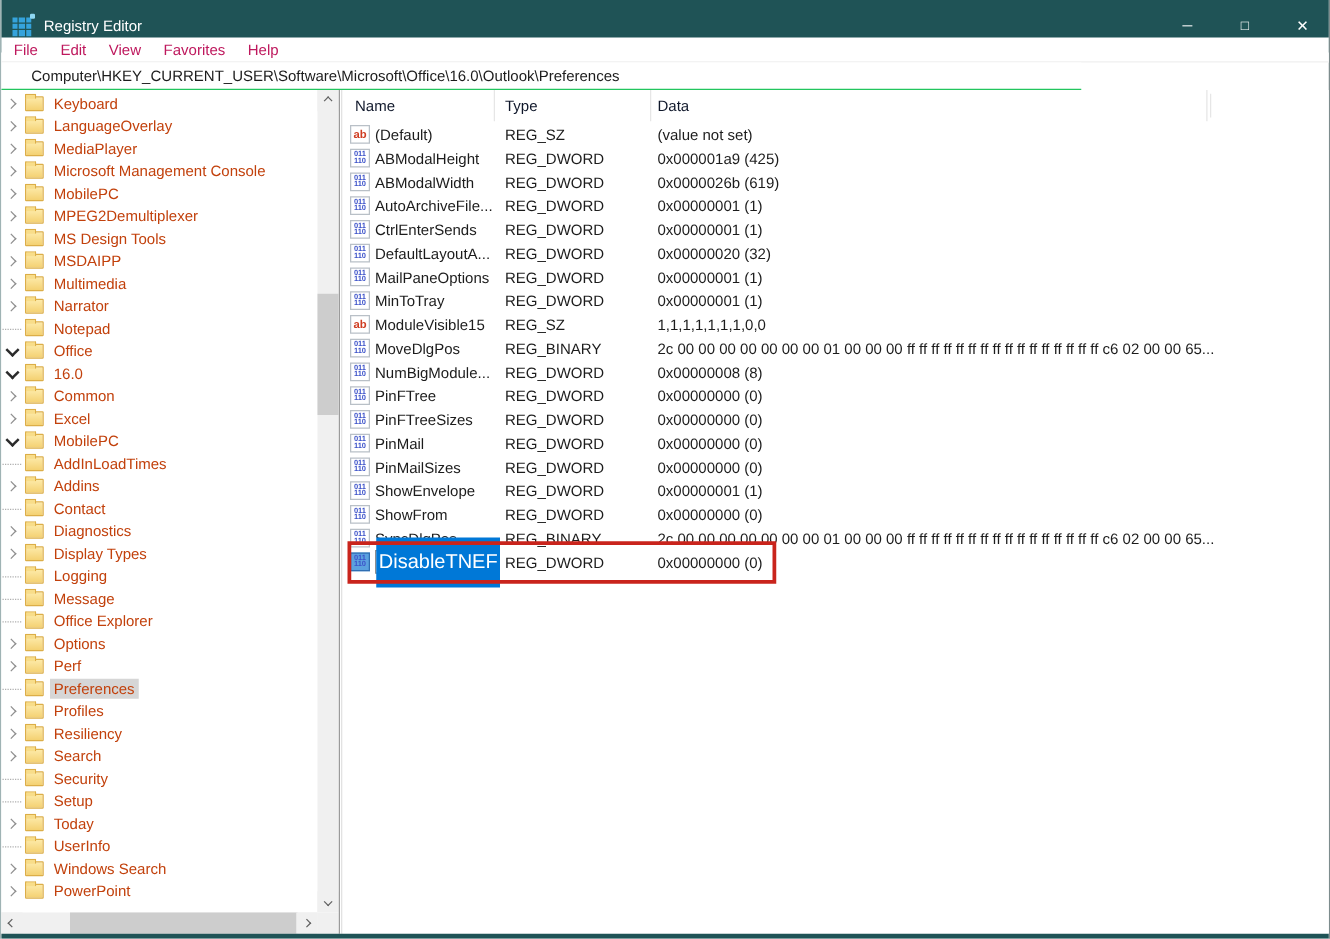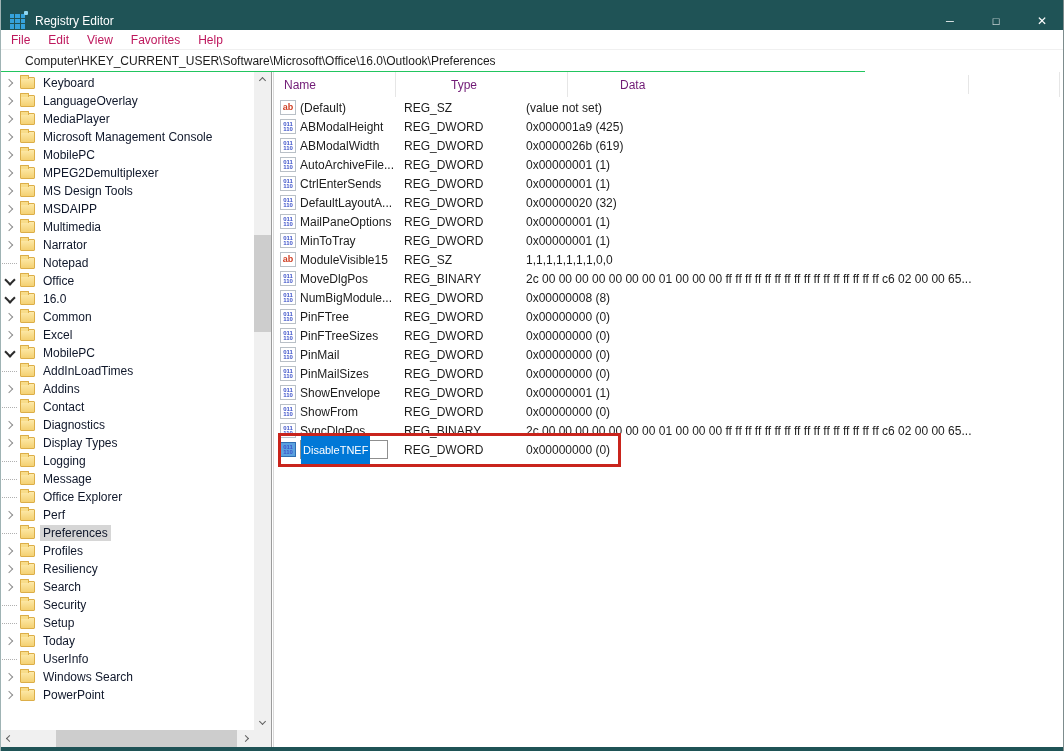--- a/index.html
+++ b/index.html
@@ -41,60 +41,60 @@
   .twisty { flex:none; width:18px; height:18px; position:relative; }
   .twisty.collapsed::after { content:""; position:absolute; left:5px; top:6px; width:5px; height:5px;
            border-right:1px solid #8f8f8f; border-bottom:1px solid #8f8f8f; transform:rotate(-45deg); }
   .twisty.expanded::after { content:""; position:absolute; left:5px; top:4px; width:6px; height:6px;
            border-right:2px solid #2b2b2b; border-bottom:2px solid #2b2b2b; transform:rotate(45deg); }
   .twisty.leaf::after { content:""; position:absolute; left:1px; top:9px; width:15px; border-top:1px dotted #b0b0b0; }
   .folder { flex:none; width:15px; height:12px; margin:0 5px 0 1px; position:relative; border-radius:1px;
             background:linear-gradient(#fdeaa9,#f4d172); border:1px solid #dcae48; }
   .folder::before { content:""; position:absolute; left:-1px; top:-3px; width:7px; height:3px;
             background:#f8dd8a; border:1px solid #dcae48; border-bottom:none; border-radius:1px 1px 0 0; }
-  .tlabel { padding:1px 3px; color:#0f172a; }
+  .tlabel { padding:1px 3px; color:#c2410c; }
   .trow.selected .tlabel { background:#d6d6d6; }
 
   
   .vscroll { position:absolute; right:0; top:0; width:17px; height:658px; background:#f0f0f0; }
   .vscroll .thumb { position:absolute; left:0; top:163px; width:17px; height:97px; background:#cdcdcd; }
   .sb-btn { position:absolute; width:17px; height:17px; display:flex; align-items:center; justify-content:center; background:#f0f0f0; }
   .sb-chev { width:5px; height:5px; border-right:1px solid #5f5f5f; border-bottom:1px solid #5f5f5f; }
   .up    { transform:rotate(-135deg); }
   .down  { transform:rotate(45deg); }
   .left  { transform:rotate(135deg); }
   .right { transform:rotate(-45deg); }
   .hscroll { position:absolute; left:0; top:730px; width:253px; height:17px; background:#f0f0f0; }
   .hscroll .thumb { position:absolute; left:55px; top:0; width:182px; height:17px; background:#cdcdcd; }
   .sb-corner { position:absolute; left:253px; top:730px; width:17px; height:17px; background:#f0f0f0; }
 
   .splitter { position:absolute; left:270px; top:72px; width:3px; height:675px; background:#fff;
               border-left:1px solid #9b9b9b; border-right:1px solid #d9d9d9; }
 
   
   .right-panel { position:absolute; left:273px; top:72px; width:791px; height:675px; background:#fff; }
-  .vheader { display:flex; height:25px; align-items:center; padding-left:6px; color:#701a75;gap:47px; }
+  .vheader { display:flex; height:25px; align-items:center; padding-left:6px; color:#0f172a; }
   .vheader .hcell { height:25px; display:flex; align-items:center; border-right:1px solid #e6e6e6; }
   .hcell.col-name { width:116px; padding-left:4px; }
   .hcell.col-type { width:125px; padding-left:8px; }
   .hcell.col-data { width:445px; padding-left:5px; }
   .vrows { position:relative; padding-top:1px; height:650px; overflow:hidden; }
   .vrow { display:flex; align-items:center; height:19px; padding-left:6px; white-space:nowrap; }
   .vicon { flex:none; width:16px; height:15px; margin-right:4px; border:1px solid #b9c0c7; background:#fff;
            display:flex; flex-direction:column; align-items:center; justify-content:center; }
   .vicon.str::before { content:"ab"; font-size:9px; line-height:9px; font-weight:bold; color:#cf3e23; }
   .vicon.bin::before { content:"011"; font-size:6px; line-height:5px; font-weight:bold; color:#3c52c9; }
   .vicon.bin::after  { content:"110"; font-size:6px; line-height:5px; font-weight:bold; color:#3c52c9; }
   .vname { width:96px; overflow:hidden; text-overflow:clip; }
   .vtype { width:125px; padding-left:8px; flex:none; }
   .vdata { flex:1; padding-left:5px; overflow:hidden; }
   .vrow.editing .vicon { background:#5ba1df; border-color:#2f6eb2; }
   .editwrap { width:96px; flex:none; display:flex; }
   .editbox { width:88px; height:19px; border:1px solid #8f8f8f; background:#fff; display:flex; align-items:center; }
-  .editbox .sel { background:#0078d7; color:#fff; padding:11px 2px; font-size:11px; }
+  .editbox .sel { background:#0078d7; color:#fff; padding:11px 2px; font-size:16px; }
   .annot-box { position:absolute; left:4px; top:336px; width:343px; height:34px;
                border:3px solid #c9241c; pointer-events:none; z-index:5; }
   .hdr-tail-sep { position:absolute; left:694px; top:3px; width:1px; height:19px; background:#e6e6e6; }
 
   .bottom-strip { position:absolute; left:0; top:747px; width:1064px; height:4px; background:#1f5356; }
 </style>
 </head>
 <body>
 
 <div id="app">
@@ -301,20 +301,26 @@
           <span class="tlabel">Message</span>
         </div>
 
         <div class="trow">
           <span class="guides"><span class="guide stub"></span><span class="guide stub"></span><span class="guide"></span><span class="guide"></span><span class="guide"></span></span>
           <span class="twisty leaf"></span>
           <span class="folder"></span>
           <span class="tlabel">Office Explorer</span>
         </div>
 
+        <div class="trow">
+          <span class="guides"><span class="guide stub"></span><span class="guide stub"></span><span class="guide"></span><span class="guide"></span><span class="guide"></span></span>
+          <span class="twisty collapsed"></span>
+          <span class="folder"></span>
+          <span class="tlabel">Options</span>
+        </div>
 
         <div class="trow">
           <span class="guides"><span class="guide stub"></span><span class="guide stub"></span><span class="guide"></span><span class="guide"></span><span class="guide"></span></span>
           <span class="twisty collapsed"></span>
           <span class="folder"></span>
           <span class="tlabel">Perf</span>
         </div>
 
         <div class="trow selected">
           <span class="guides"><span class="guide stub"></span><span class="guide stub"></span><span class="guide"></span><span class="guide"></span><span class="guide"></span></span>

